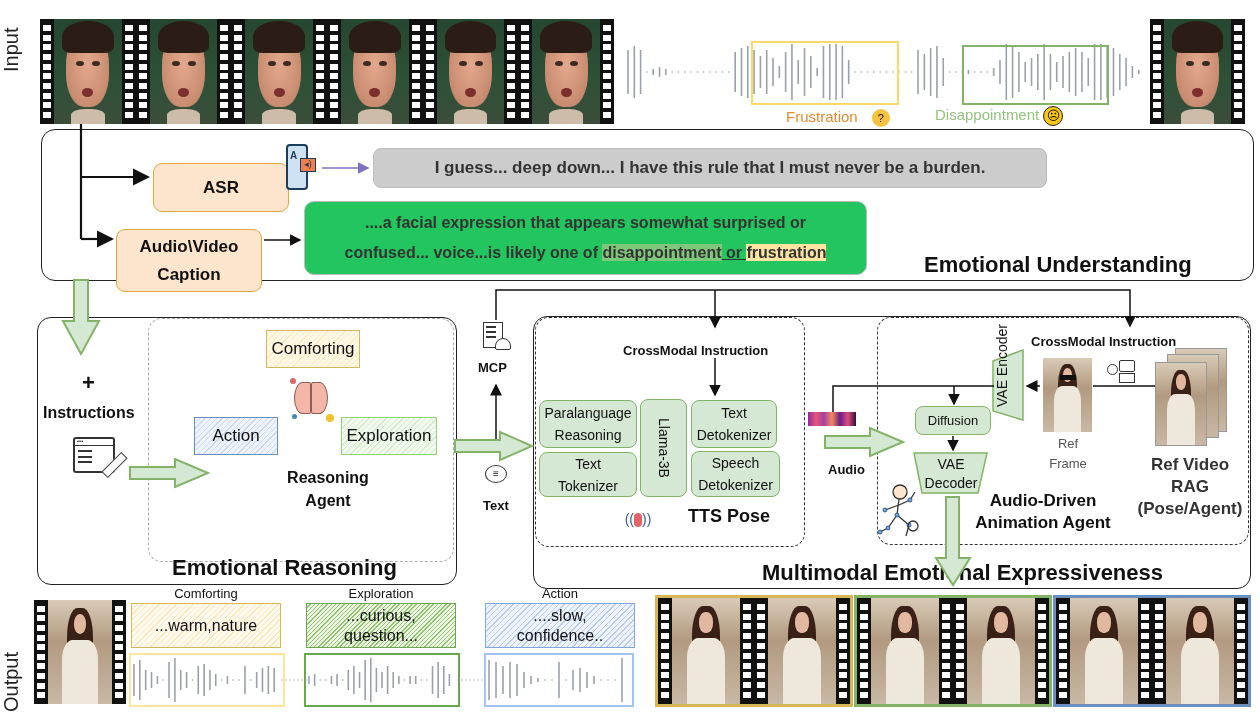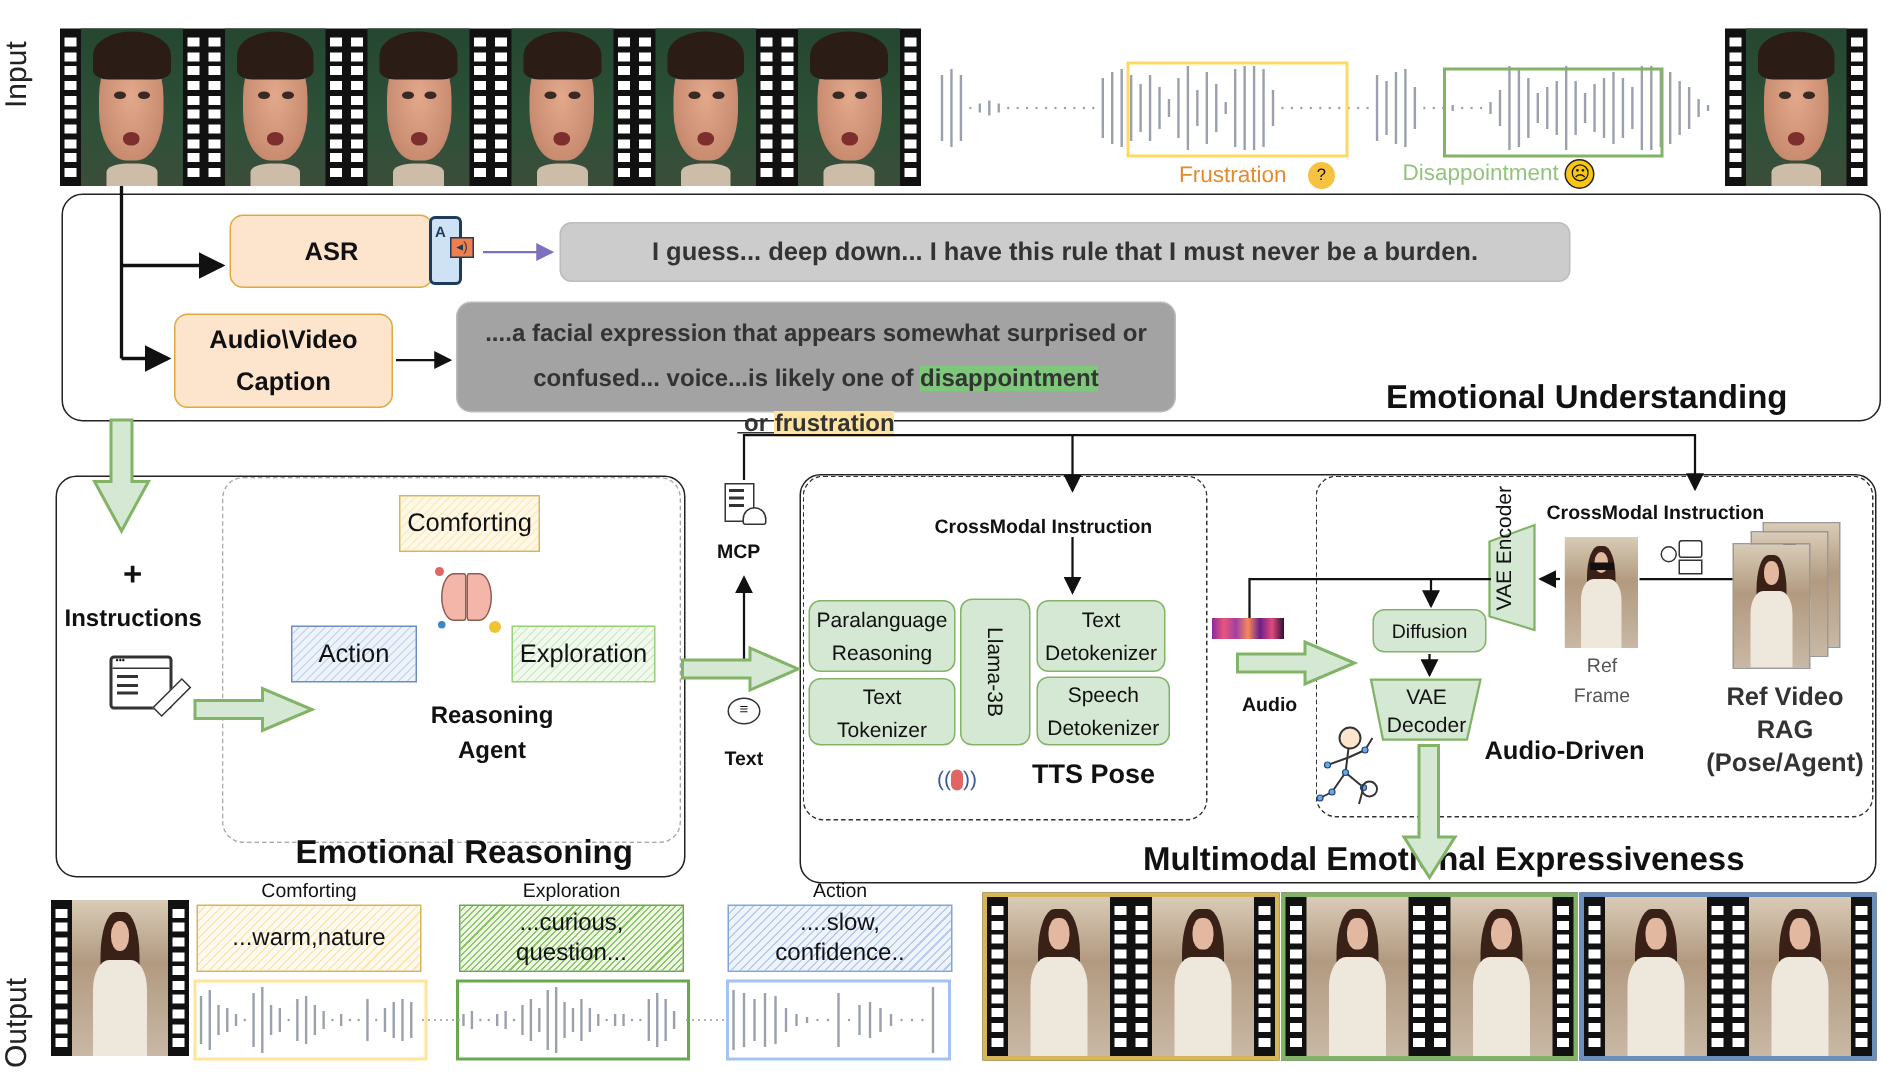--- a/index.html
+++ b/index.html
@@ -17,21 +17,21 @@
   .frame-face .mouth{position:absolute;left:42%;top:66%;width:16%;height:8%;background:#7c2f2d;border-radius:50%;}
   .frame-face .neck{position:absolute;left:25%;bottom:0;width:50%;height:14%;background:#ccbca8;border-radius:40% 40% 0 0;}
   .frame-woman{flex:1;position:relative;overflow:hidden;background:linear-gradient(180deg,#d9cbb7 0%,#b29a80 40%,#c8b8a5 100%);}
   .frame-woman .hairw{position:absolute;left:30%;top:8%;width:40%;height:70%;background:#3a2118;border-radius:40% 40% 20% 20%;}
   .frame-woman .facew{position:absolute;left:40%;top:13%;width:20%;height:20%;background:#e2b8a0;border-radius:45%;}
   .frame-woman .body{position:absolute;left:22%;top:38%;width:56%;height:62%;background:#eee7dc;border-radius:30% 30% 0 0;}
   
   .panel{position:absolute;border:1.5px solid #222;border-radius:14px;box-sizing:border-box;}
   .dashed{position:absolute;border:1.5px dashed #333;border-radius:14px;box-sizing:border-box;}
   .dashed-grey{position:absolute;border:1.5px dashed #aaa;border-radius:14px;box-sizing:border-box;}
-  .orange-box{position:absolute;background:#fde4cc;border:1.5px solid #e0a93d;border-radius:9px;box-sizing:border-box;display:flex;align-items:center;justify-content:center;text-align:center;font-weight:bold;font-size:17px;line-height:32px;}
+  .orange-box{position:absolute;background:#fde4cc;border:1.5px solid #e0a93d;border-radius:9px;box-sizing:border-box;display:flex;align-items:center;justify-content:center;text-align:center;font-weight:bold;font-size:17px;line-height:32px;margin-top:20px;}
   .green-box{position:absolute;background:#d5e8d4;border:1.5px solid #82b366;border-radius:8px;box-sizing:border-box;display:flex;align-items:center;justify-content:center;text-align:center;font-size:14px;line-height:22px;}
   .hatch{position:absolute;box-sizing:border-box;display:flex;align-items:center;justify-content:center;text-align:center;font-size:17px;line-height:22px;}
   .section-title{position:absolute;font-weight:bold;font-size:22px;white-space:nowrap;}
   .bold-label{position:absolute;font-weight:bold;font-size:13px;white-space:nowrap;text-align:center;}
   .hl-green{background:#7fc77b;}
   .hl-yellow{background:#ffe3a1;}
   svg{position:absolute;left:0;top:0;overflow:visible;}
 </style>
 </head>
 <body>
@@ -376,21 +376,21 @@
   <div style="position:absolute;left:14px;top:14px;width:16px;height:14px;background:#f27f4b;border:1.5px solid #1d3b5a;box-sizing:border-box;font-size:9px;line-height:11px;text-align:center;color:#1d3b5a;">◂)</div>
 </div>
 <div class="abs" style="left:373px;top:148px;width:674px;height:40px;background:#cccccc;border:1.5px solid #bbb;border-radius:8px;box-sizing:border-box;display:flex;align-items:center;justify-content:center;font-weight:bold;font-size:17px;color:#333;">
   <span>I guess... deep down... I have this rule that I must never be a burden.</span>
 </div>
 
 <div class="orange-box" style="left:116px;top:209px;width:146px;height:63px;flex-direction:column;line-height:28px;">
   <span>Audio\Video</span>
   <span>Caption</span>
 </div>
-<div class="abs" style="left:304px;top:201px;width:480px;height:74px;background:#a3a3a3;border:1.5px solid #bbb;border-radius:10px;box-sizing:border-box;font-weight:bold;font-size:16px;color:#333;text-align:center;line-height:30px;padding-top:6px;">
+<div class="abs" style="left:304px;top:201px;width:563px;height:74px;background:#22c55e;border:1.5px solid #bbb;border-radius:10px;box-sizing:border-box;font-weight:bold;font-size:16px;color:#333;text-align:center;line-height:30px;padding-top:6px;">
   <div>....a facial expression that appears somewhat surprised or</div>
   <div><span>confused... voice...is likely one of </span><span class="hl-green">disappointment</span><span style="white-space:pre;text-decoration:underline;"> or </span><span class="hl-yellow">frustration</span></div>
 </div>
 <div class="section-title" style="left:924px;top:252px;">Emotional  Understanding</div>
 
 <div class="panel" style="left:37px;top:317px;width:420px;height:268px;"></div>
 <div class="dashed-grey" style="left:148px;top:318px;width:306px;height:244px;"></div>
 <div class="abs" style="left:82px;top:370px;font-weight:bold;font-size:22px;">+</div>
 <div class="abs" style="left:43px;top:404px;font-weight:bold;font-size:16px;">Instructions</div>
 <div class="abs" style="left:73px;top:437px;width:42px;height:36px;border:2px solid #333;border-radius:3px;box-sizing:border-box;background:#fff;">
@@ -414,21 +414,21 @@
   <div style="position:absolute;left:4px;top:4px;width:17px;height:32px;background:#f4b6a8;border:1.5px solid #8e5c55;border-radius:50% 10% 10% 50%;box-sizing:border-box;"></div>
   <div style="position:absolute;left:21px;top:4px;width:17px;height:32px;background:#f4b6a8;border:1.5px solid #8e5c55;border-radius:10% 50% 50% 10%;box-sizing:border-box;"></div>
   <div style="position:absolute;left:0;top:0;width:6px;height:6px;background:#e06666;border-radius:50%;"></div>
   <div style="position:absolute;left:36px;top:36px;width:8px;height:8px;background:#f1c232;border-radius:50%;"></div>
   <div style="position:absolute;left:2px;top:36px;width:5px;height:5px;background:#3d85c6;border-radius:50%;"></div>
 </div>
 <div class="abs" style="left:268px;top:466px;width:120px;text-align:center;font-weight:bold;font-size:16px;line-height:23px;">
   <div>Reasoning</div>
   <div>Agent</div>
 </div>
-<div class="section-title" style="left:172px;top:555px;margin-left:25px;">Emotional  Reasoning</div>
+<div class="section-title" style="left:172px;top:555px;">Emotional  Reasoning</div>
 
 <div class="panel" style="left:533px;top:316px;width:718px;height:273px;"></div>
 <div class="dashed" style="left:535px;top:317px;width:270px;height:230px;"></div>
 <div class="dashed" style="left:877px;top:317px;width:372px;height:228px;"></div>
 
 <div class="abs" style="left:483px;top:322px;width:26px;height:32px;">
   <div style="position:absolute;left:0;top:0;width:20px;height:26px;border:1.5px solid #333;box-sizing:border-box;background:#fff;"></div>
   <div style="position:absolute;left:3px;top:4px;width:10px;height:2px;background:#333;"></div>
   <div style="position:absolute;left:3px;top:9px;width:10px;height:2px;background:#333;"></div>
   <div style="position:absolute;left:3px;top:14px;width:10px;height:2px;background:#333;"></div>
@@ -511,20 +511,21 @@
       <div class="body"></div>
     </div>
 </div>
 <div class="abs" style="left:1128px;top:454px;width:124px;text-align:center;font-weight:bold;font-size:17px;line-height:22px;color:#333;">
   <div>Ref Video</div>
   <div>RAG</div>
   <div>(Pose/Agent)</div>
 </div>
 <div class="abs" style="left:958px;top:490px;width:170px;text-align:center;font-weight:bold;font-size:17px;line-height:22px;">
   <div>Audio-Driven</div>
+  <div>Animation Agent</div>
 </div>
 <svg width="1260" height="715">
   <circle cx="900" cy="492" r="7" fill="#fce5cd" stroke="#333" stroke-width="1.3"></circle>
   <g stroke="#333" stroke-width="1.3" fill="none">
     <line x1="899" y1="499" x2="897" y2="515"></line>
       <line x1="897" y1="515" x2="888" y2="528"></line>
     <line x1="888" y1="528" x2="880" y2="532"></line>
       <line x1="897" y1="515" x2="909" y2="525"></line>
     <line x1="909" y1="525" x2="906" y2="536"></line>
       <line x1="899" y1="505" x2="885" y2="510"></line>

